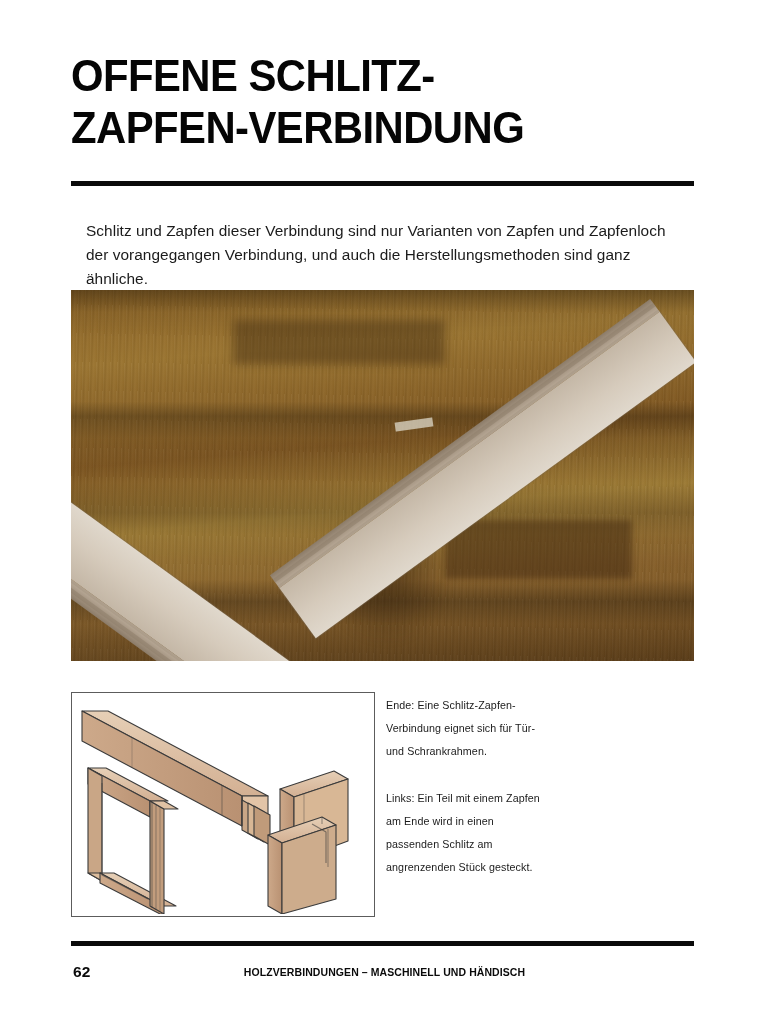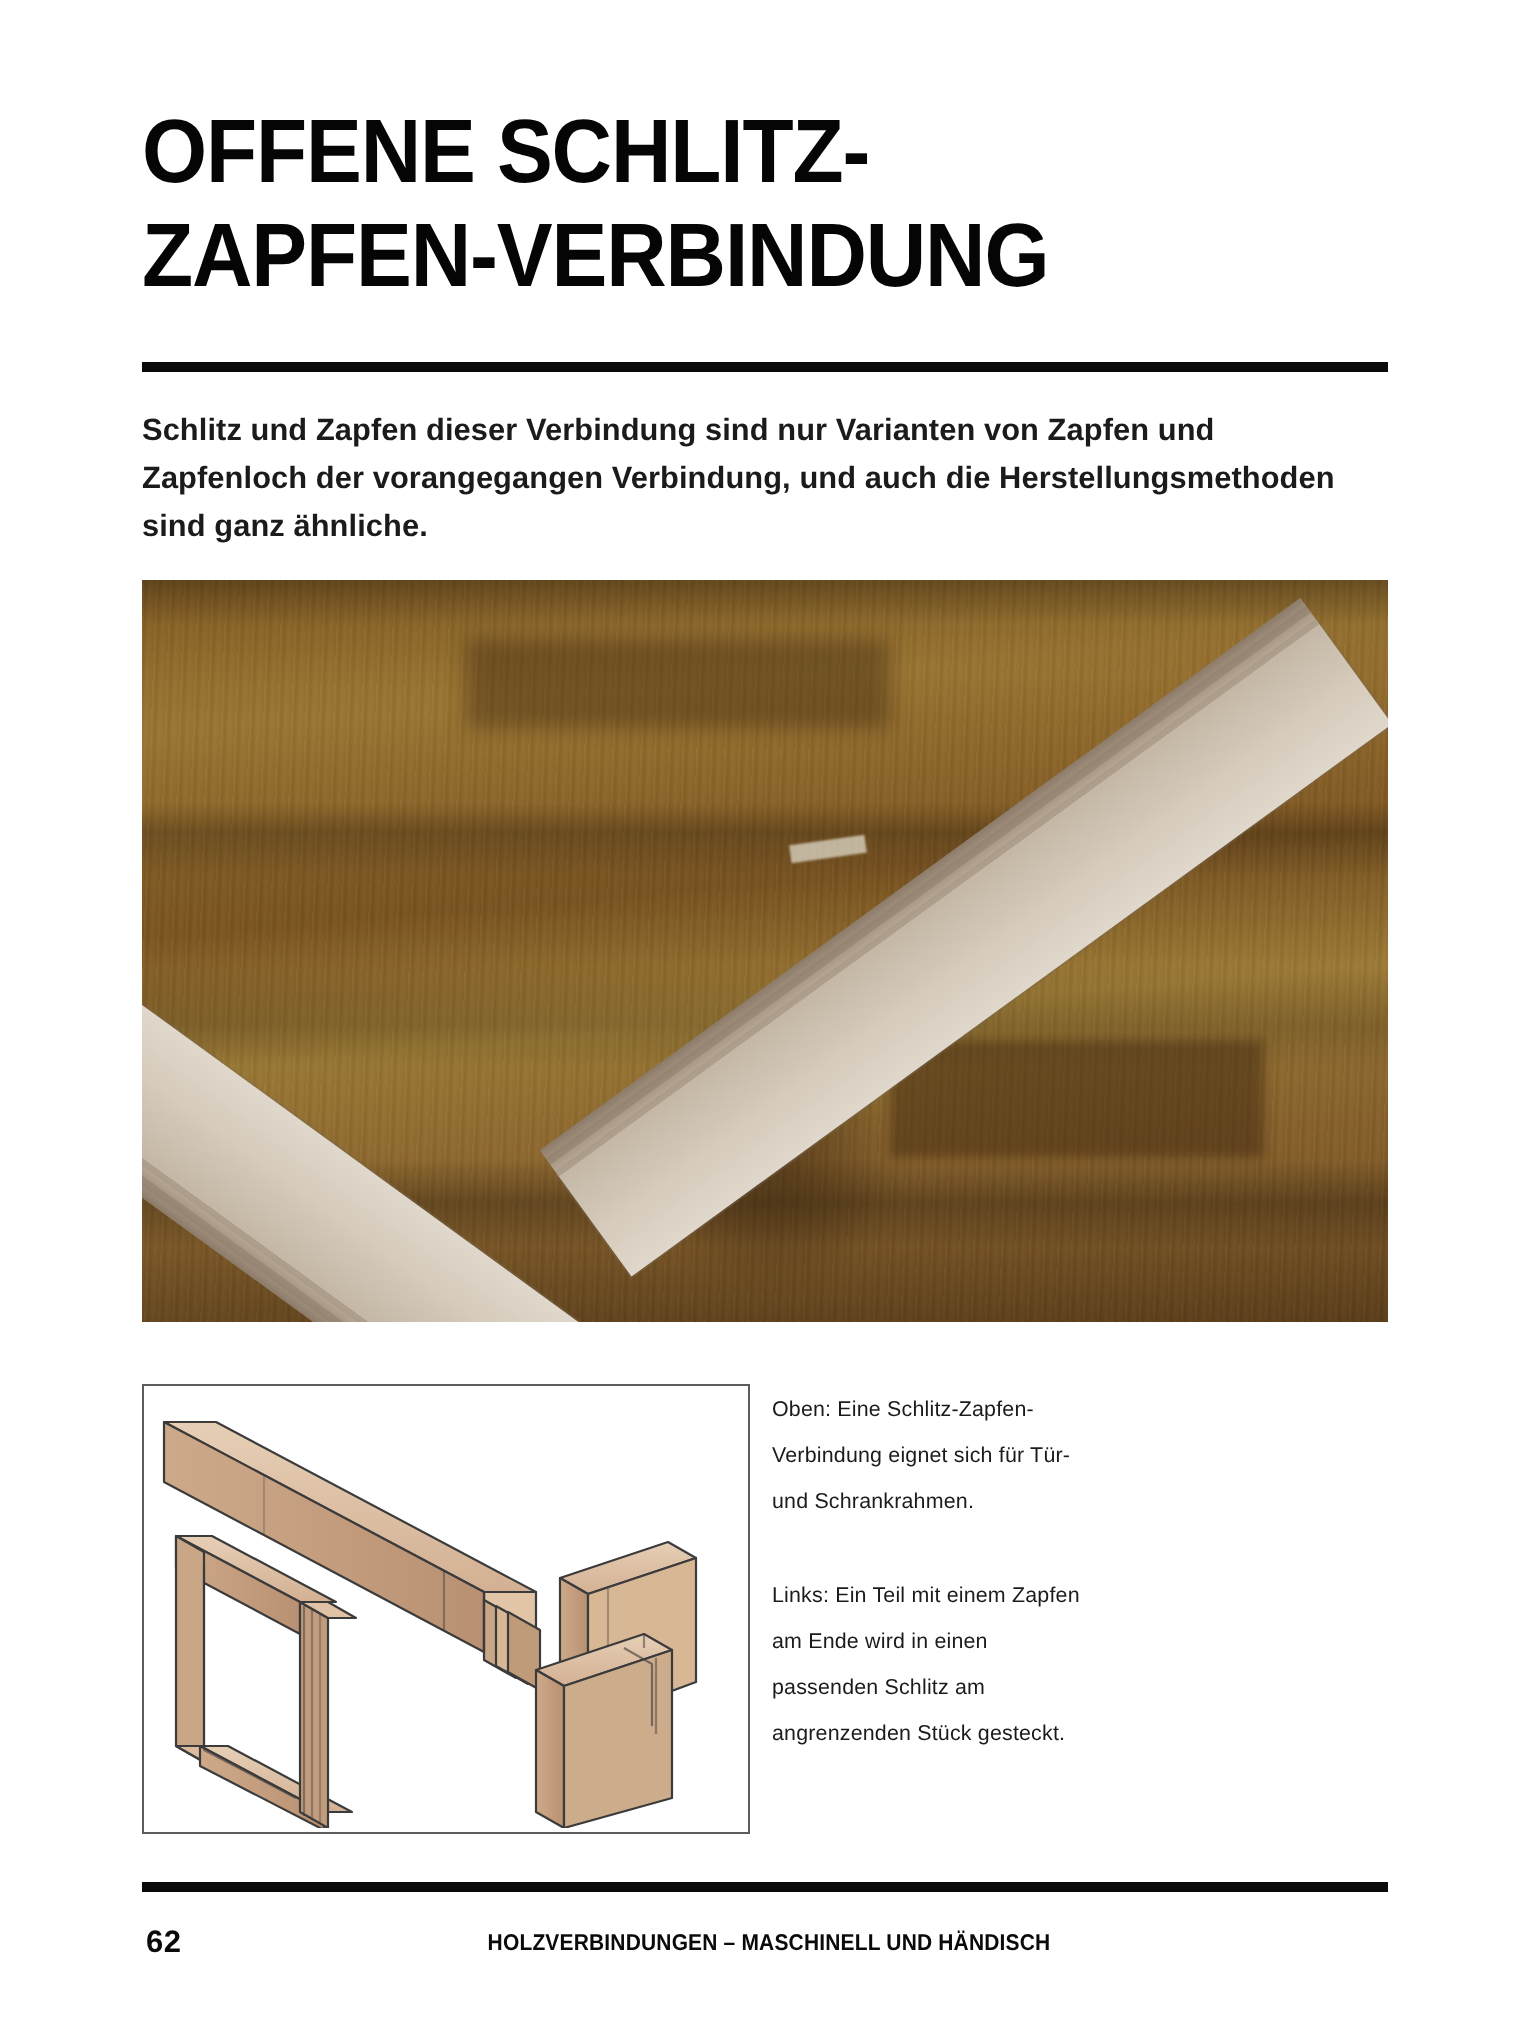--- a/index.html
+++ b/index.html
@@ -53,26 +53,25 @@
     height: 5px;
     background: #0a0a0a;
   }
 
   
   .intro {
     position: absolute;
     left: 71px;
     top: 204px;
     width: 600px;
-    margin: 0;
+    margin: 15px;
     font-size: 15.4px;
     line-height: 24px;
     color: #1b1b1b;
     letter-spacing: 0.05px;
-    font-weight: bold;
   }
 
   
   .photo {
     position: absolute;
     left: 71px;
     top: 290px;
     width: 623px;
     height: 371px;
     overflow: hidden;
@@ -351,21 +350,21 @@
           <polyline points="240,131 254,139 254,170" fill="none" stroke-opacity="0.6"></polyline>
           <line x1="250" y1="124" x2="250" y2="131" stroke-opacity="0.5"></line>
           <line x1="256" y1="136" x2="256" y2="174" stroke-opacity="0.45"></line>
         </g>
 
       </g>
     </svg>
   </div>
 
   <div class="captions">
-    <p class="caption">Oben: Eine Schlitz-Zapfen-Verbindung eignet sich für Tür- und Schrankrahmen.</p>
+    <p class="caption">Ende: Eine Schlitz-Zapfen-Verbindung eignet sich für Tür- und Schrankrahmen.</p>
     <p class="caption">Links: Ein Teil mit einem Zapfen am Ende wird in einen passenden Schlitz am angrenzenden Stück gesteckt.</p>
   </div>
 
   <div class="rule-bottom"></div>
   <div class="footer">
     <span class="page-number">62</span>
     <span class="footer-title">HOLZVERBINDUNGEN – MASCHINELL UND HÄNDISCH</span>
   </div>
 
 </div>

